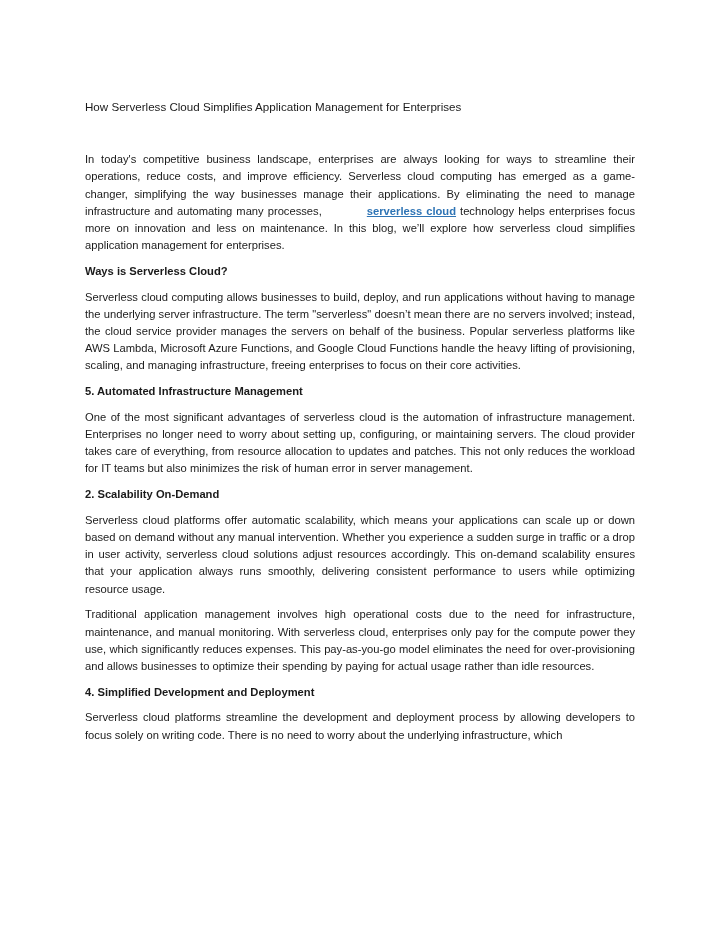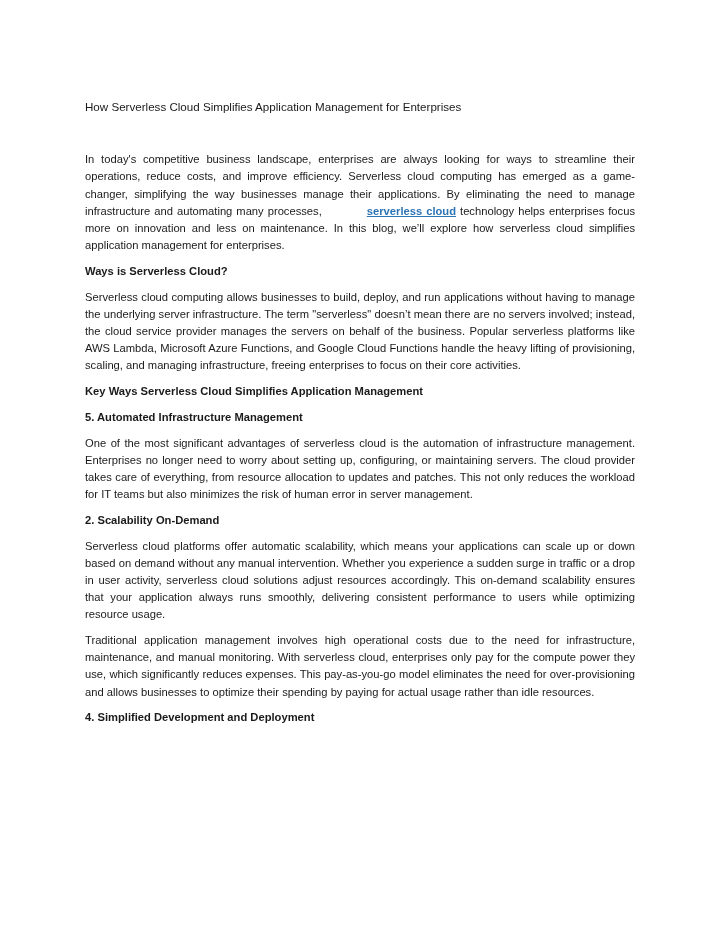--- a/index.html
+++ b/index.html
@@ -18,24 +18,24 @@
 <body>
 
 <div class="page">
   <div class="title">How Serverless Cloud Simplifies Application Management for Enterprises</div>
 
   <p class="body"><span>In today's competitive business landscape, enterprises are always looking for ways to streamline their operations, reduce costs, and improve efficiency. Serverless cloud computing has emerged as a game-changer, simplifying the way businesses manage their applications. By eliminating the need to manage infrastructure and automating many processes, </span><a class="link" href="#">serverless cloud</a><span> technology helps enterprises focus more on innovation and less on maintenance. In this blog, we’ll explore how serverless cloud simplifies application management for enterprises.</span></p>
 
   <h2 class="heading">Ways is Serverless Cloud?</h2>
   <p class="body">Serverless cloud computing allows businesses to build, deploy, and run applications without having to manage the underlying server infrastructure. The term "serverless" doesn’t mean there are no servers involved; instead, the cloud service provider manages the servers on behalf of the business. Popular serverless platforms like AWS Lambda, Microsoft Azure Functions, and Google Cloud Functions handle the heavy lifting of provisioning, scaling, and managing infrastructure, freeing enterprises to focus on their core activities.</p>
 
-  <h2 class="heading">Key Ways Serverless Cloud Simplifies Application Management</h2>
 
   <h2 class="heading">5. Automated Infrastructure Management</h2>
   <p class="body">One of the most significant advantages of serverless cloud is the automation of infrastructure management. Enterprises no longer need to worry about setting up, configuring, or maintaining servers. The cloud provider takes care of everything, from resource allocation to updates and patches. This not only reduces the workload for IT teams but also minimizes the risk of human error in server management.</p>
 
   <h2 class="heading">2. Scalability On-Demand</h2>
   <p class="body">Serverless cloud platforms offer automatic scalability, which means your applications can scale up or down based on demand without any manual intervention. Whether you experience a sudden surge in traffic or a drop in user activity, serverless cloud solutions adjust resources accordingly. This on-demand scalability ensures that your application always runs smoothly, delivering consistent performance to users while optimizing resource usage.</p>
 
   <p class="body">Traditional application management involves high operational costs due to the need for infrastructure, maintenance, and manual monitoring. With serverless cloud, enterprises only pay for the compute power they use, which significantly reduces expenses. This pay-as-you-go model eliminates the need for over-provisioning and allows businesses to optimize their spending by paying for actual usage rather than idle resources.</p>
 
   <h2 class="heading">4. Simplified Development and Deployment</h2>
+  <p class="body">Serverless cloud platforms streamline the development and deployment process by allowing developers to focus solely on writing code. There is no need to worry about the underlying infrastructure, which</p>
 </div>
 
 </body></html>

